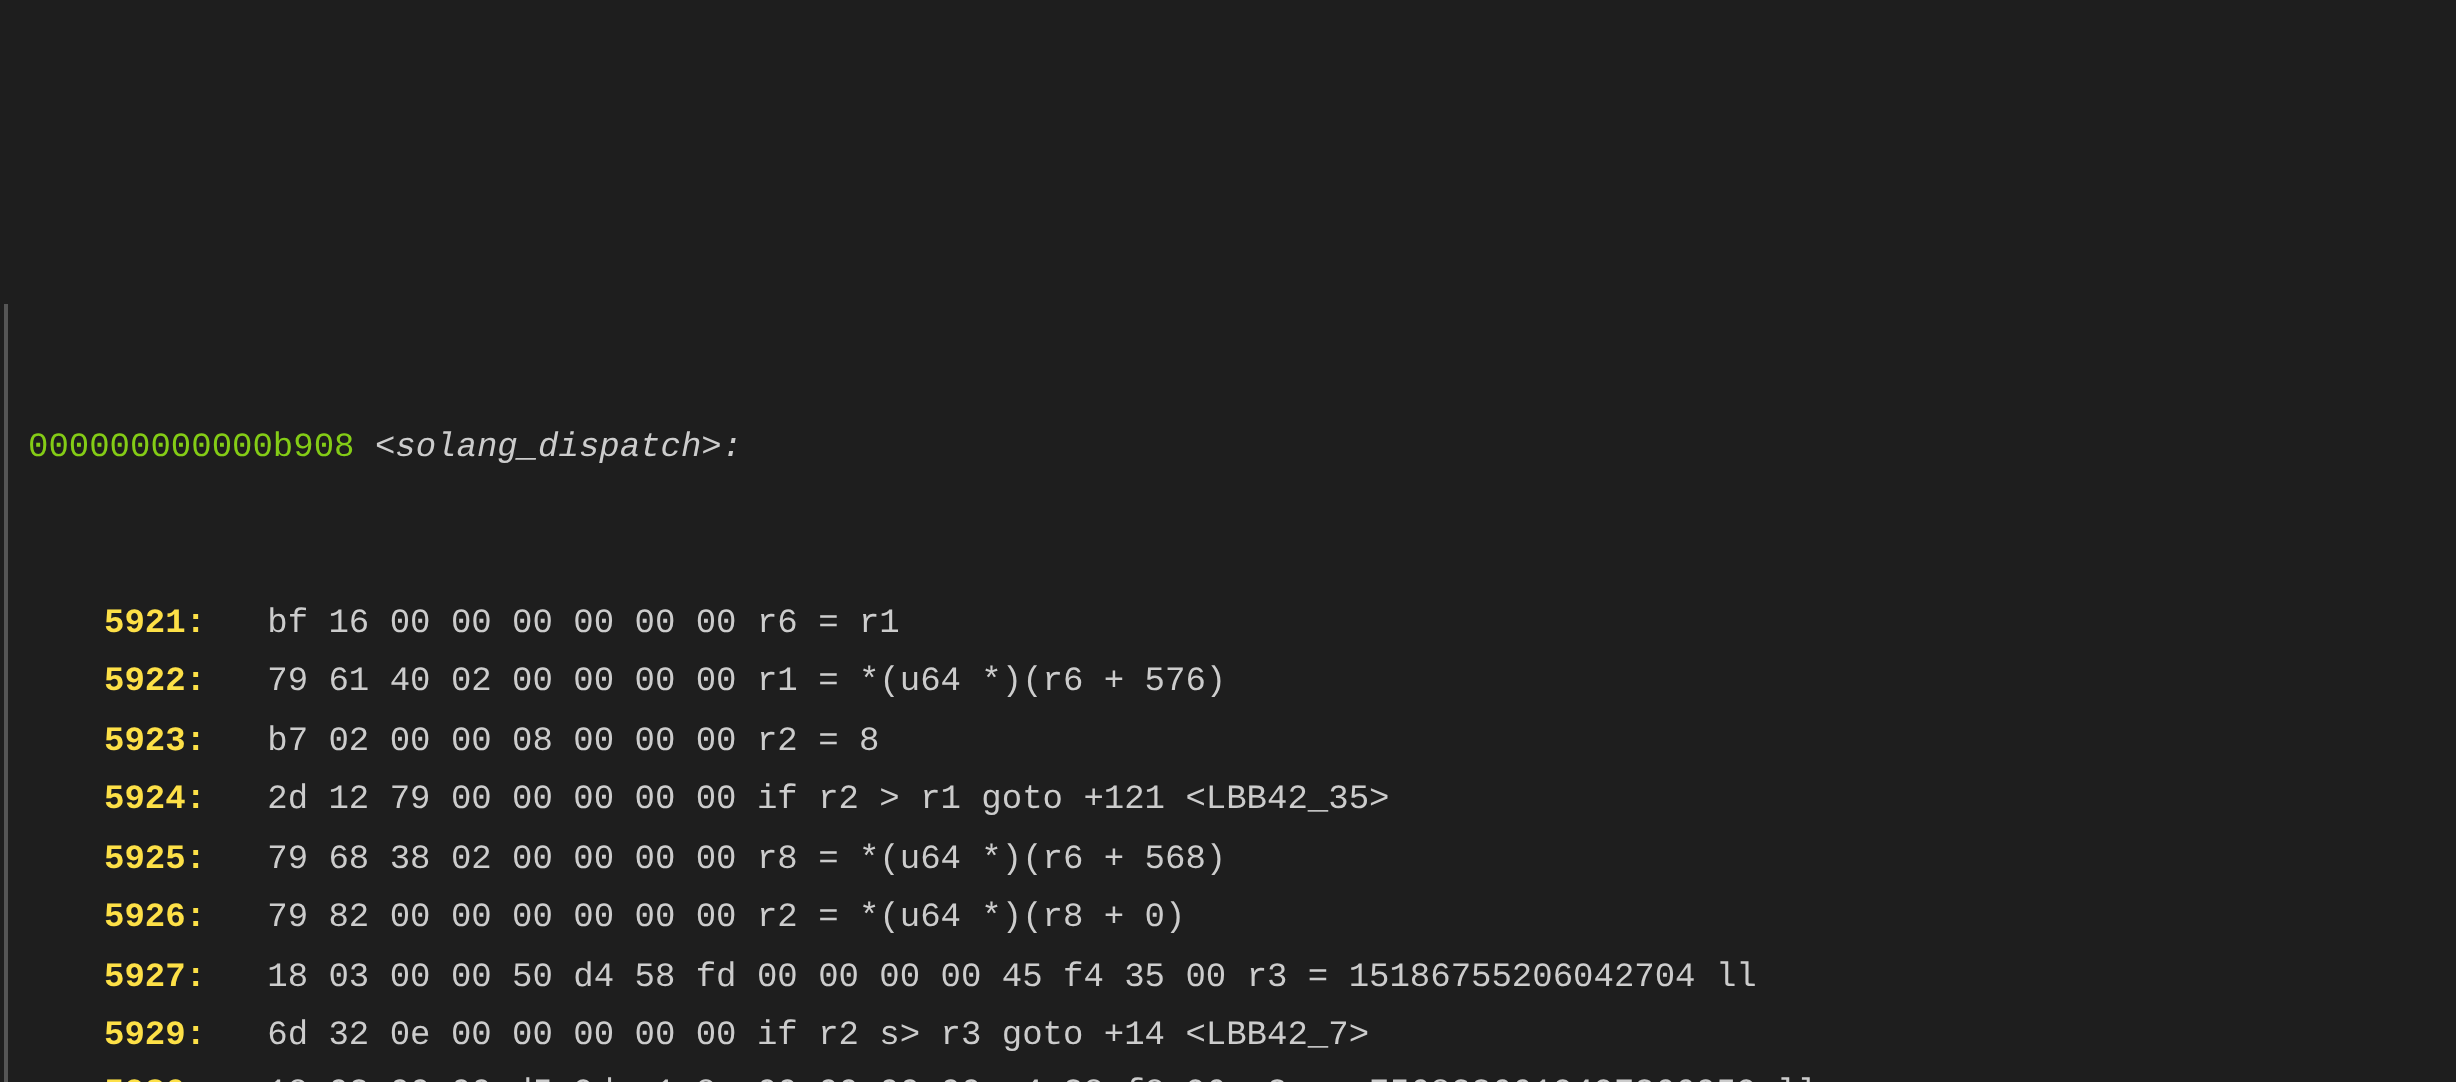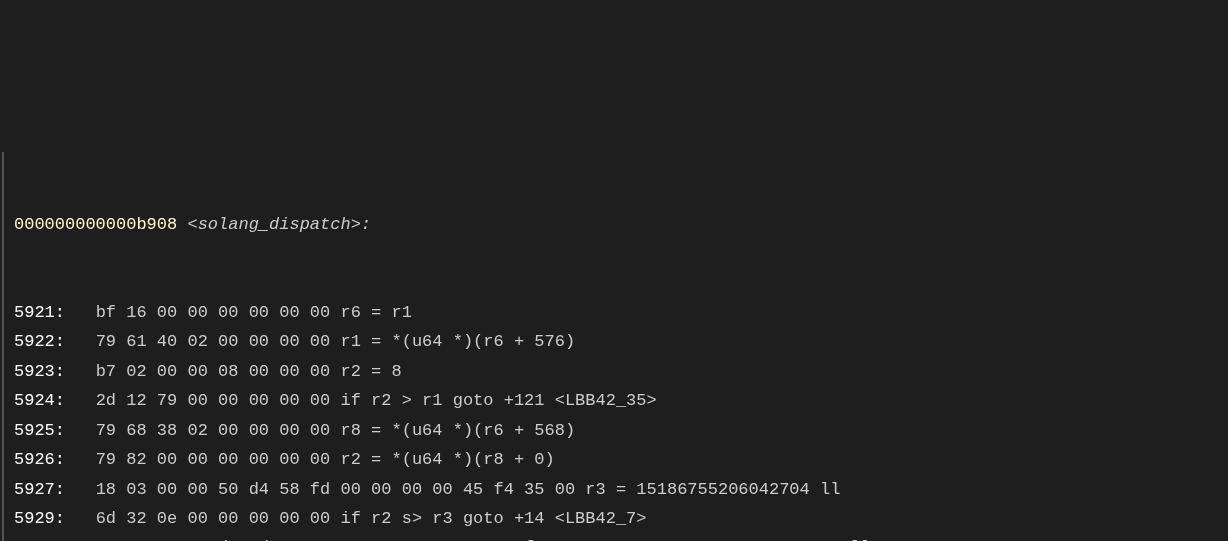--- a/index.html
+++ b/index.html
@@ -21,24 +21,26 @@
     }
     .line {
       padding-left: 14px;
       position: relative;
     }
     .line.header {
       padding-left: 14px;
     }
     .line-num {
       display: inline-block;
-      color: #ffffff;
+      color: #fde047;
+      margin-left: 38px;
+      font-weight: bold;
     }
     .hdr-addr {
-      color: #fef9c3;
+      color: #84cc16;
     }
     .hdr-sym {
       color: #cccccc;
       font-style: italic;
     }
     .indicator-bar {
       position: absolute;
       left: 2px;
       top: 30px;
       bottom: 0;

